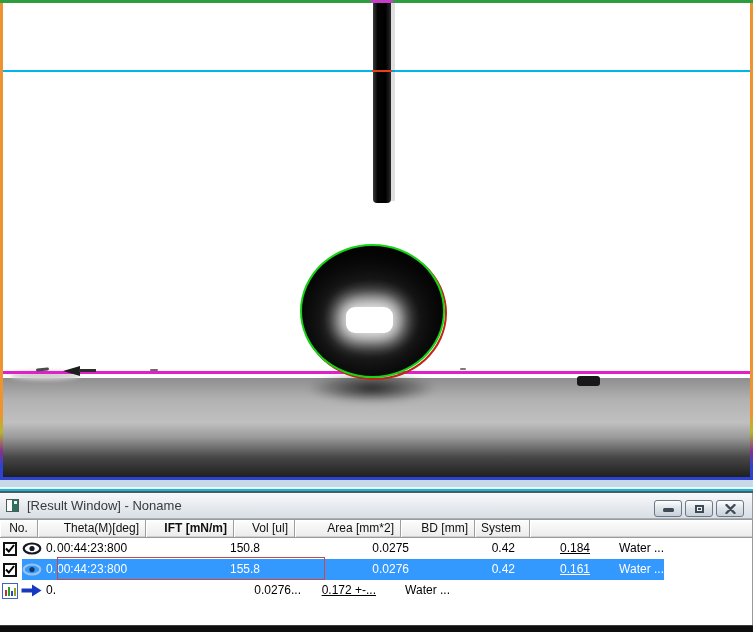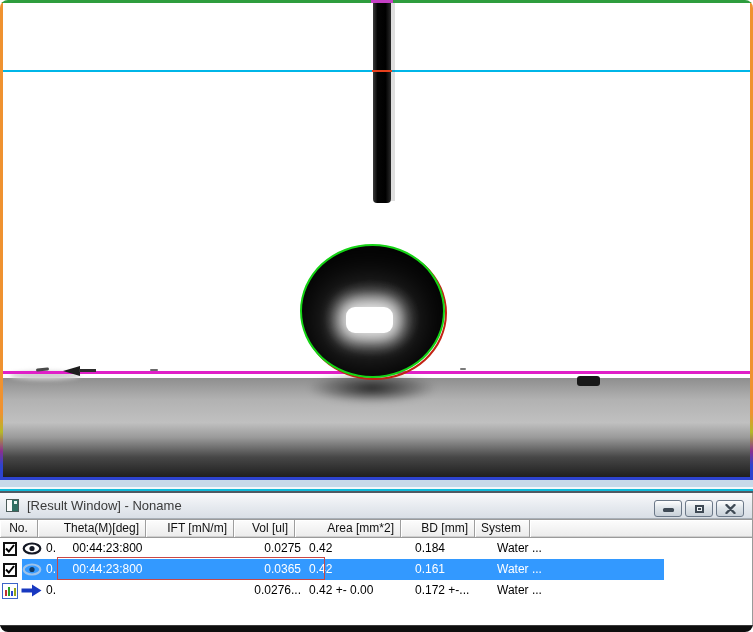--- a/index.html
+++ b/index.html
@@ -1,18 +1,18 @@
 <!DOCTYPE html>
 <html><head>
 <meta charset="utf-8">
 <style>
   * { box-sizing: border-box; margin: 0; padding: 0; }
   html,body { width:753px; height:632px; }
   body { font-family: "Liberation Sans", sans-serif; background:#fff; }
-  .screen { position:relative; width:753px; height:632px; overflow:hidden; background:#fff;border-radius:8px; }
+  .screen { position:relative; width:753px; height:632px; overflow:hidden; background:#fff; }
 
   
   .camera { position:absolute; left:0; top:0; width:753px; height:480px; background:#fff; overflow:hidden; }
   .frame-left, .frame-right {
     position:absolute; top:0; width:3px; height:480px; z-index:6;
     background:linear-gradient(180deg,#ef9230 0%,#ef9230 86%,#b5b82a 90%,#8a2f8e 94%,#2d43cf 97%,#2d43cf 100%);
   }
   .frame-left{left:0;} .frame-right{right:0;}
   .frame-top { position:absolute; left:0; top:0; width:753px; height:3px; background:#2e9d3e; z-index:7; }
   .frame-top-magenta { position:absolute; left:371px; top:0; width:22px; height:3px; background:#c43fc4; z-index:8; }
@@ -65,36 +65,36 @@
   .glyph-min { width:11px; height:4px; background:#3f4a55; border-radius:1.5px; margin-top:2px; }
   .glyph-restore { width:9px; height:8px; border:2px solid #3f4a55; background:#eef2f5; position:relative; }
   .glyph-restore::after { content:""; position:absolute; left:1px; top:1px; width:3px; height:2px; background:#3f4a55; }
 
   
   .theader { display:flex; height:19px; border-top:1px solid #9a9a9a; border-bottom:1px solid #9a9a9a; background:#a3a3a3; }
   .hc { height:17px; line-height:17px; font-size:12px; color:#111; background:linear-gradient(180deg,#fdfdfd,#ebebeb);
     border-right:1px solid #9e9e9e; box-shadow:inset 1px 1px 0 #ffffff, inset 0 -1px 0 #cfcfcf;
     white-space:nowrap; overflow:hidden; text-align:right; padding-right:6px; }
   .h-no{width:38px; text-align:center; padding-right:0;}
-  .h-age{width:122px;} .h-theta{width:108px;} .h-ift{width:88px;} .h-vol{width:61px;}
+  .h-age{width:122px;} .h-theta{width:108px;} .h-ift{width:88px;font-weight:bold;} .h-vol{width:61px;}
   .h-area{width:106px;} .h-bd{width:74px;} .h-system{width:55px; text-align:left; padding-left:6px; padding-right:0;}
   .h-filler{flex:1; border-right:none;}
 
   
   .tbody { background:#fff; }
   .trow { position:relative; display:flex; height:21px; line-height:21px; font-size:12px; color:#000; }
   .cell { position:relative; z-index:1; white-space:nowrap; overflow:hidden; }
   .c-no{width:57px; display:flex; align-items:center;}
-  .c-age{width:103px; text-align:center; padding-right:2px;}
+  .c-age{width:103px; text-align:left; padding-right:2px;}
   .c-theta{width:108px; text-align:right; padding-right:8px;}
   .c-ift{width:88px;}
   .c-vol{width:61px; text-align:right; padding-right:8px;}
-  .c-area{width:106px; padding-right:8px;}
-  .c-bd{width:74px; padding-right:7px;}
-  .c-system{width:67px; text-align:left; padding-left:8px;}
+  .c-area{width:106px; text-align:right; padding-right:8px;}
+  .c-bd{width:74px; text-align:right; padding-right:7px;text-decoration:underline;}
+  .c-system{width:67px; text-align:right; padding-left:8px;}
   .sel-bg { position:absolute; left:22px; top:0; width:642px; height:21px; background:#3399ff; z-index:0; }
   .trow.selected .cell { color:#fff; }
   .trow.selected .c-no { color:#fff; }
 
   .checkbox { width:14px; height:14px; border:2px solid #111; background:#fff; margin-left:3px; flex:none;
     display:flex; align-items:center; justify-content:center; }
   .eye { margin-left:5px; flex:none; display:flex; align-items:center; }
   .no-label { margin-left:4px; }
   .chart-ic { width:16px; height:16px; border:1px solid #3c64c8; background:#fff; margin-left:2px; flex:none;
     display:flex; align-items:flex-end; gap:1px; padding:1px 1px 2px 2px; }
@@ -192,20 +192,21 @@
           </span>
           <span class="eye">
             <svg width="20" height="13" viewBox="0 0 20 13">
               <ellipse cx="10" cy="6.5" rx="8.3" ry="5" fill="none" stroke="#141824" stroke-width="2.2"></ellipse>
               <circle cx="10" cy="6.5" r="2.6" fill="#141824"></circle>
             </svg>
           </span>
           <span class="no-label">0...</span>
         </div>
         <div class="cell c-age">00:44:23:800</div>
+        <div class="cell c-theta">150.8</div>
         <div class="cell c-ift"></div>
         <div class="cell c-vol">0.0275</div>
         <div class="cell c-area">0.42</div>
         <div class="cell c-bd">0.184</div>
         <div class="cell c-system">Water ...</div>
       </div>
 
       <div class="trow selected">
         <div class="sel-bg"></div>
         <div class="cell c-no">
@@ -216,22 +217,23 @@
           </span>
           <span class="eye">
             <svg width="20" height="13" viewBox="0 0 20 13">
               <ellipse cx="10" cy="6.5" rx="8.3" ry="5" fill="none" stroke="#9cc2ea" stroke-width="2.2"></ellipse>
               <circle cx="10" cy="6.5" r="2.6" fill="#123a64"></circle>
             </svg>
           </span>
           <span class="no-label">0...</span>
         </div>
         <div class="cell c-age">00:44:23:800</div>
+        <div class="cell c-theta">155.8</div>
         <div class="cell c-ift"></div>
-        <div class="cell c-vol">0.0365</div>
+        <div class="cell c-vol">0.0276</div>
         <div class="cell c-area">0.42</div>
         <div class="cell c-bd">0.161</div>
         <div class="cell c-system">Water ...</div>
       </div>
 
       <div class="trow">
         <div class="cell c-no">
           <span class="chart-ic">
             <i class="bar-r"></i>
               <i class="bar-g"></i>
@@ -241,21 +243,20 @@
           <span class="arrow-ic">
             <svg width="21" height="13" viewBox="0 0 21 13">
               <path d="M0.5 4.5 L11 4.5 L11 0.5 L20.5 6.5 L11 12.5 L11 8.5 L0.5 8.5 Z" fill="#1838c0"></path>
             </svg>
           </span>
           <span class="no-label">0...</span>
         </div>
         <div class="cell c-age"></div>
         <div class="cell c-ift"></div>
         <div class="cell c-vol">0.0276...</div>
-        <div class="cell c-area">0.42 +- 0.00</div>
         <div class="cell c-bd">0.172 +-...</div>
         <div class="cell c-system">Water ...</div>
       </div>
 
     </div>
   </div>
 
   <div class="red-rect"></div>
 
   <div class="bottom-band"></div>

